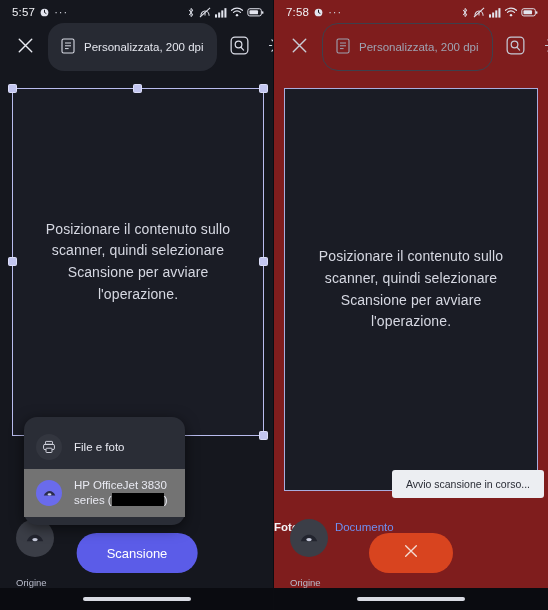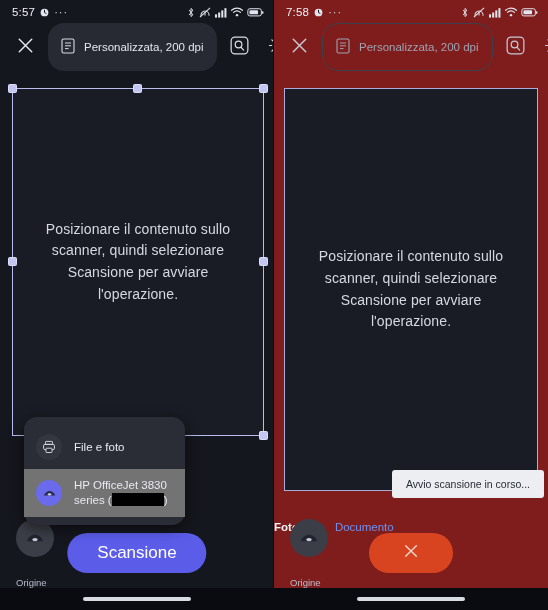--- a/index.html
+++ b/index.html
@@ -85,21 +85,21 @@
   .tab.sel { color: #f2f3f7; font-weight: bold; }
   .tab.unsel { color: #6f8ff0; }
 
   
   .bottombar { position: absolute; left: 0; right: 0; bottom: 22px; height: 70px; display: flex; align-items: center; padding: 0 16px; }
   .origine { width: 52px; display: flex; flex-direction: column; align-items: flex-start; gap: 20px; }
   .origine-ic { width: 38px; height: 38px; border-radius: 19px; background: #3b3e47; display: flex; align-items: center; justify-content: center; }
   .origine-lb { font-size: 9.5px; color: #b9bccb; }
   .action { position: absolute; left: 50%; transform: translateX(-50%); }
   .btn-pill { height: 40px; border-radius: 20px; display: flex; align-items: center; justify-content: center; padding: 0 30px; }
-  .btn-scan { background: #5b5ce8; color: #fff; font-size: 17px; }
+  .btn-scan { background: #5b5ce8; color: #fff; font-size: 13px; }
   .btn-cancel { background: #d8441f; width: 84px; }
 
   
   .gesture { position: absolute; left: 0; right: 0; bottom: 0; height: 22px; background: #0a0b10; display: flex; align-items: center; justify-content: center; }
   .gesture-pill { width: 108px; height: 3.5px; border-radius: 2px; background: #d8dae2; }
 </style>
 </head>
 <body>
 
 <div class="screen">

